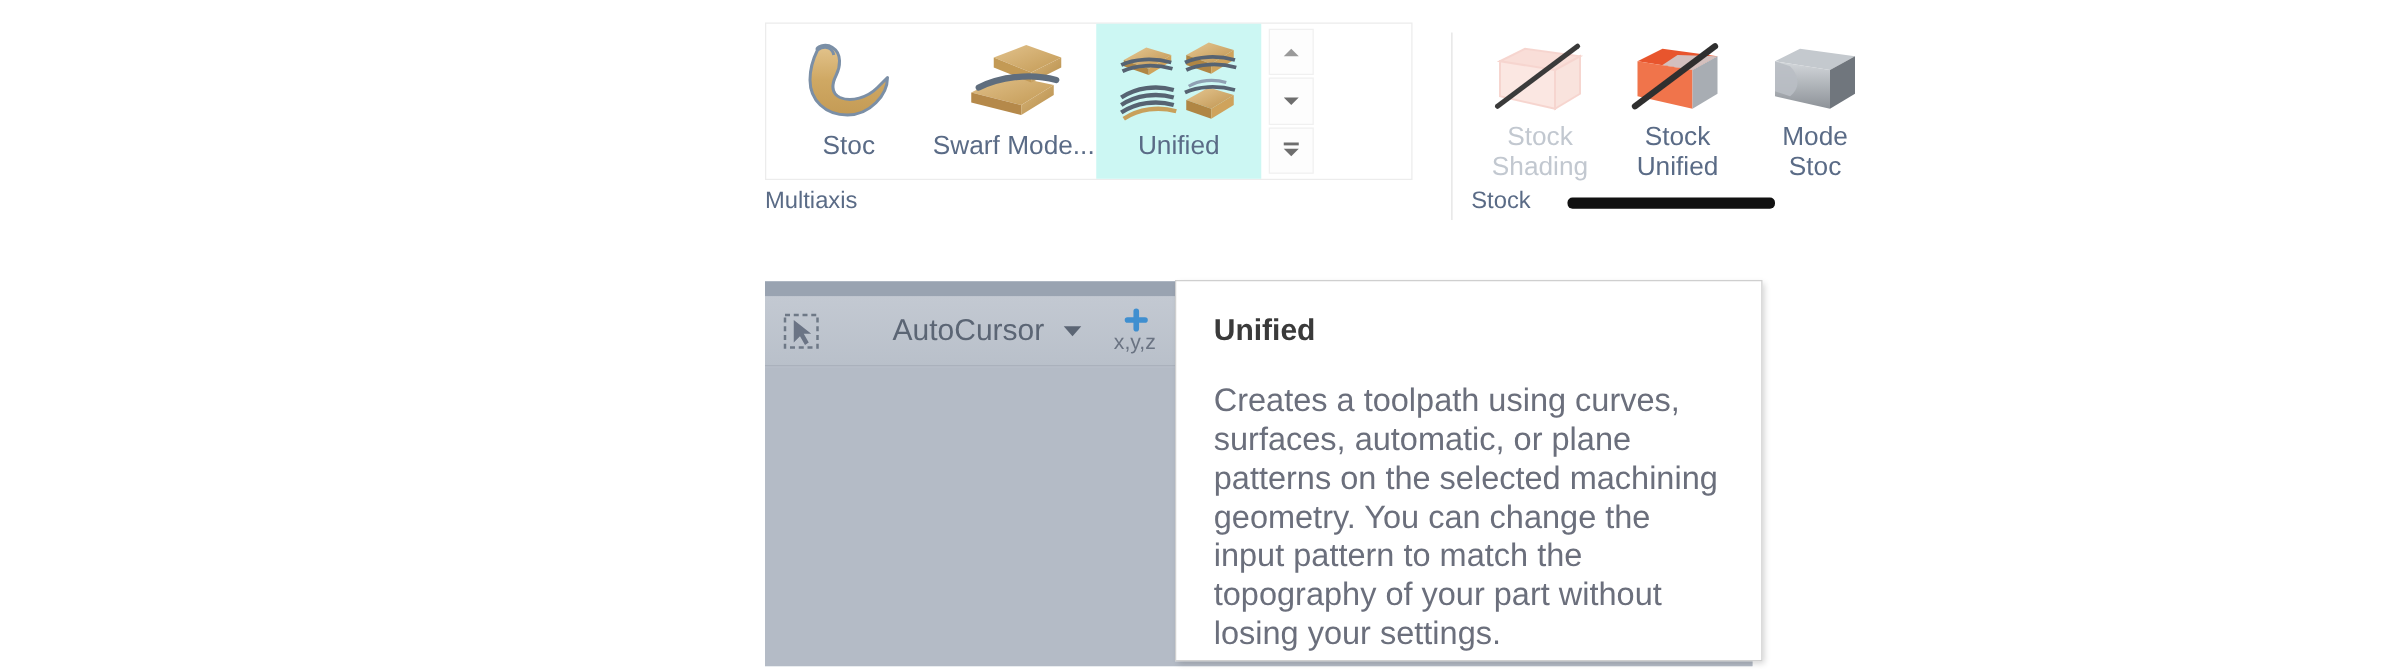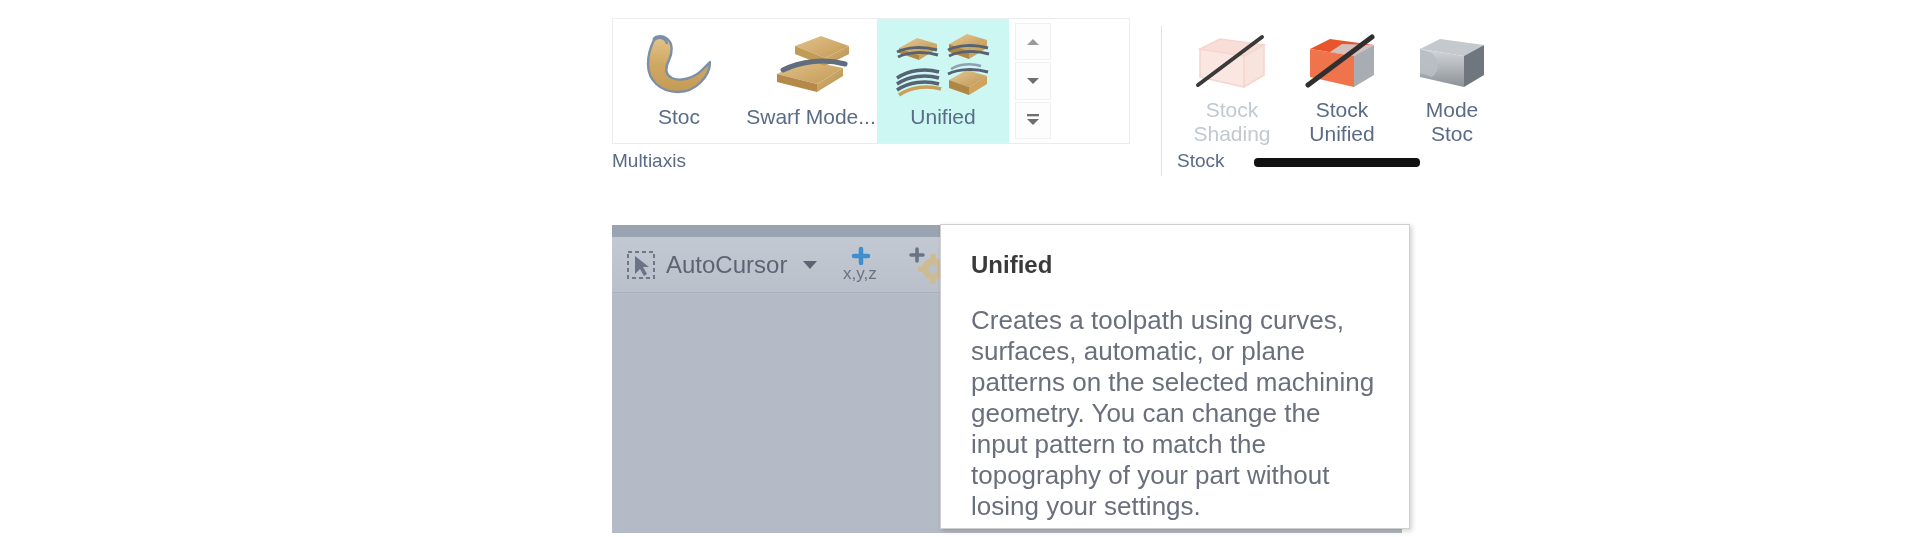--- a/index.html
+++ b/index.html
@@ -123,21 +123,21 @@
   .autocursor-bar{
     position:absolute;left:0;top:12px;width:100%;height:56px;
     background:linear-gradient(#c3c9d2,#b9c0ca);
     border-bottom:1px solid #aab1bc;
     display:flex;align-items:center;
     padding-left:14px;
     box-sizing:border-box;
     gap:10px;
   }
   .ac-label{
-    font-size:24px;color:#5b6574;letter-spacing:0px;white-space:nowrap;
+    font-size:24px;color:#5b6574;letter-spacing:0px;white-space:nowrap;margin-left:48px;
   }
   .ac-caret{
     width:0;height:0;border-left:7px solid transparent;border-right:7px solid transparent;
     border-top:8px solid #5b6574;margin-left:6px;
   }
   .canvas-area{
     position:absolute;left:0;top:69px;width:100%;bottom:0;
     background:#b4bbc6;
   }
 

